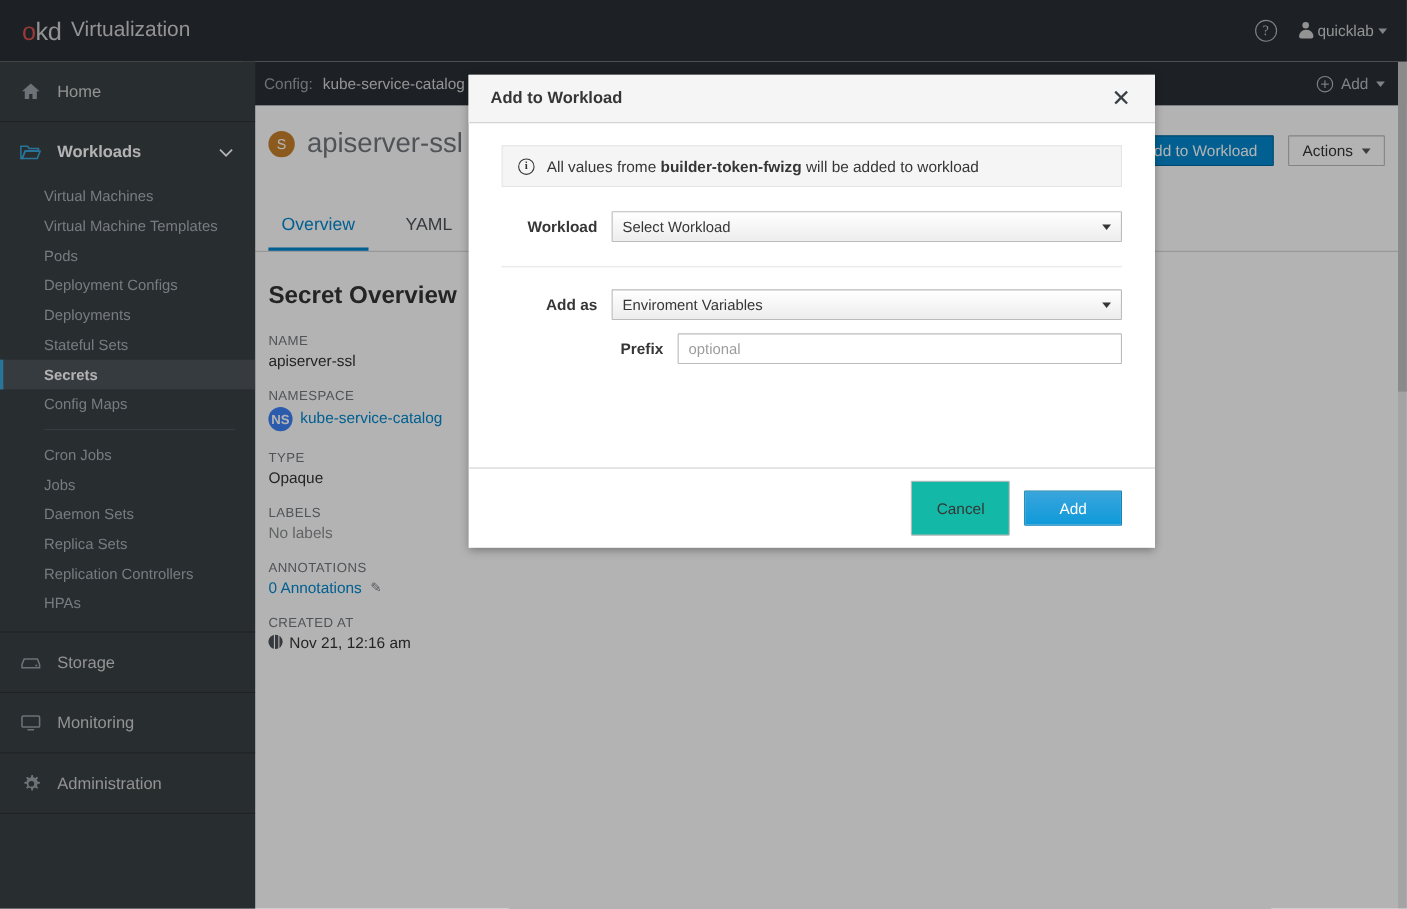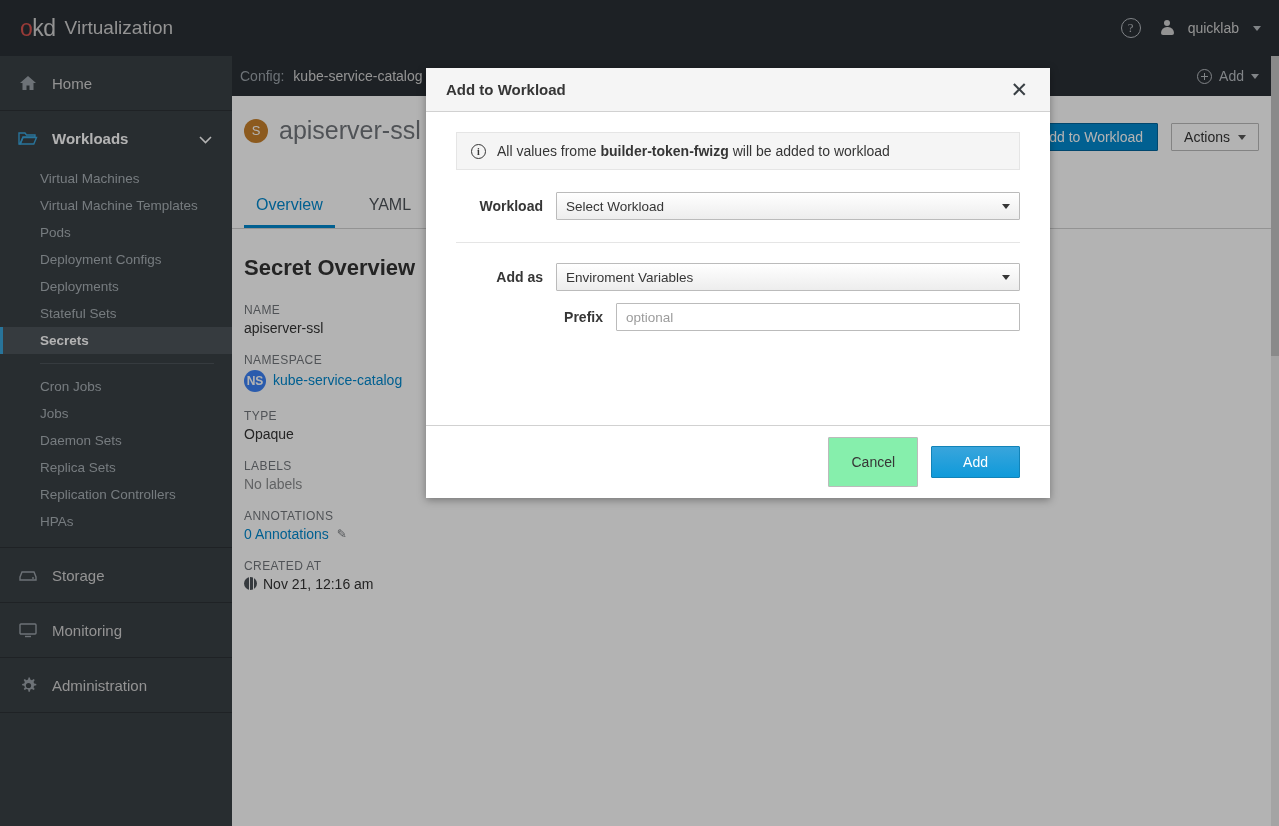--- a/index.html
+++ b/index.html
@@ -25,21 +25,21 @@
   .logo-sub { color: #d1d1d1; font-size: 19px; margin-left: 9px; font-weight: 300; }
   #masthead-right {
     margin-left: auto; display: flex; align-items: center;
     padding-right: 18px; gap: 20px;
   }
   .help-circle {
     width: 20px; height: 20px; border: 1.6px solid #b7bcc1; border-radius: 50%;
     color: #b7bcc1; font-size: 13px; line-height: 17px; text-align: center;
     font-family: "Liberation Serif", serif;
   }
-  #user-menu { display: flex; align-items: center; gap: 14px; color: #d1d1d1; font-size: 14px; cursor: pointer; }
+  #user-menu { display: flex; align-items: center; gap: 4px; color: #d1d1d1; font-size: 14px; cursor: pointer; }
   .person-ico { width: 13px; height: 16px; position: relative; }
   .person-ico::before { content:""; position:absolute; top:0; left:3.5px; width:6px; height:6px; border-radius:50%; background:#d1d1d1; }
   .person-ico::after { content:""; position:absolute; top:7px; left:0; width:13px; height:8px; border-radius:6px 6px 2px 2px; background:#d1d1d1; }
   .caret-d { width:0;height:0;border-left:4px solid transparent;border-right:4px solid transparent;border-top:5px solid #b7bcc1; }
 
   
   #sidebar {
     position: absolute; top: 56px; left: 0;
     width: 232px; height: 770px;
     background: #393f44;
@@ -234,21 +234,21 @@
     font-size: 13.5px; color: #a21caf;
     font-family: "Liberation Sans", sans-serif;
   }
   .txt-input::placeholder { color: #9c9c9c; }
   #modal-footer {
     height: 73px; border-top: 1px solid #d1d1d1;
     display: flex; align-items: center; justify-content: flex-end;
     gap: 13px; padding-right: 30px; flex: none;
   }
   .btn-cancel {
-    background: #86efac; border: 1px solid #bbb; color: #363636;
+    background: #14b8a6; border: 1px solid #bbb; color: #363636;
     font-size: 14px; padding: 16px 22px; border-radius: 1px; cursor: pointer;
     font-family: "Liberation Sans", sans-serif;
   }
   .btn-add {
     background: linear-gradient(to bottom, #39a5dc 0%, #0f9ada 100%);
     border: 1px solid #1283b8; color: #fff;
     font-size: 14px; padding: 7px 31px; border-radius: 1px; cursor: pointer;
     font-family: "Liberation Sans", sans-serif;
   }
   
@@ -290,20 +290,21 @@
       </span>
     </div>
     <div class="nav-children">
       <div class="nav-child">Virtual Machines</div>
       <div class="nav-child">Virtual Machine Templates</div>
       <div class="nav-child">Pods</div>
       <div class="nav-child">Deployment Configs</div>
       <div class="nav-child">Deployments</div>
       <div class="nav-child">Stateful Sets</div>
       <div class="nav-child active">Secrets</div>
+      <div class="nav-child">Config Maps</div>
       <div class="nav-divider"></div>
       <div class="nav-child">Cron Jobs</div>
       <div class="nav-child">Jobs</div>
       <div class="nav-child">Daemon Sets</div>
       <div class="nav-child">Replica Sets</div>
       <div class="nav-child">Replication Controllers</div>
       <div class="nav-child">HPAs</div>
     </div>
   </div>
 

